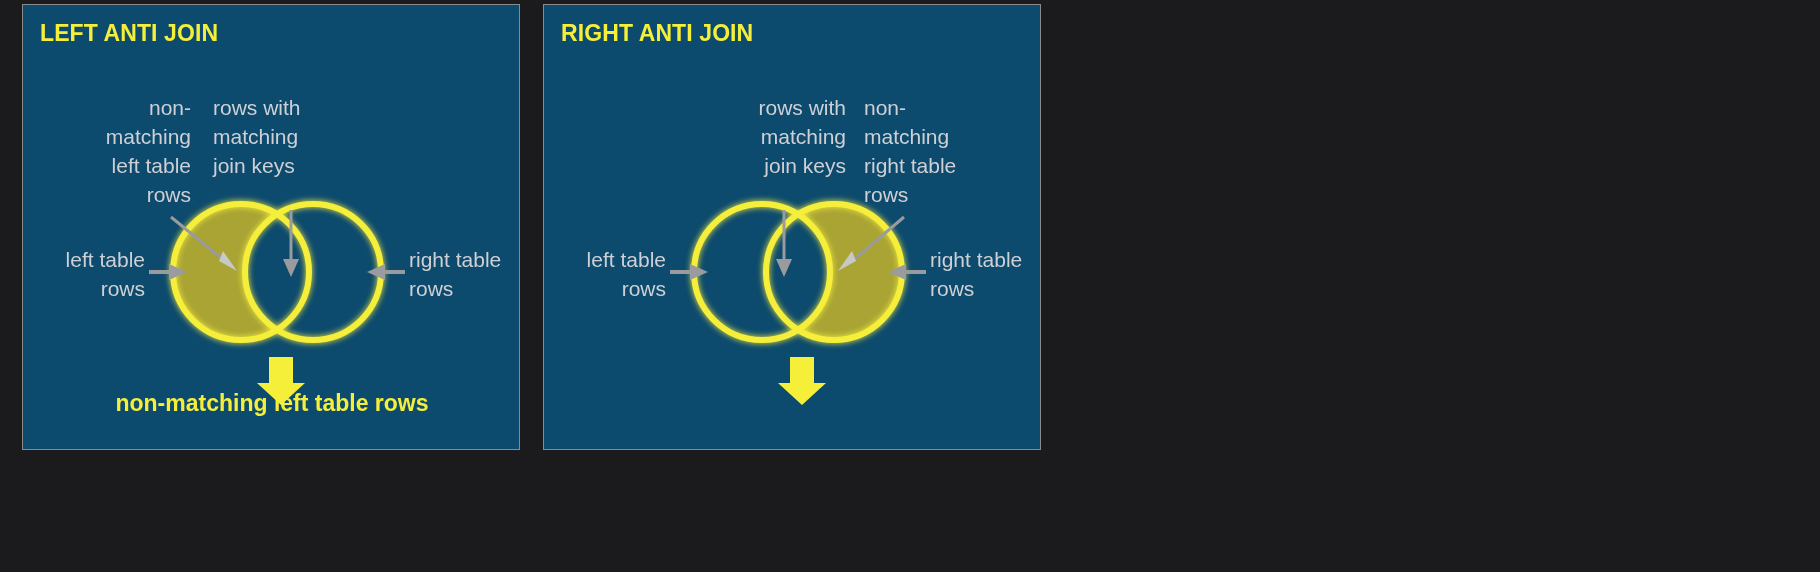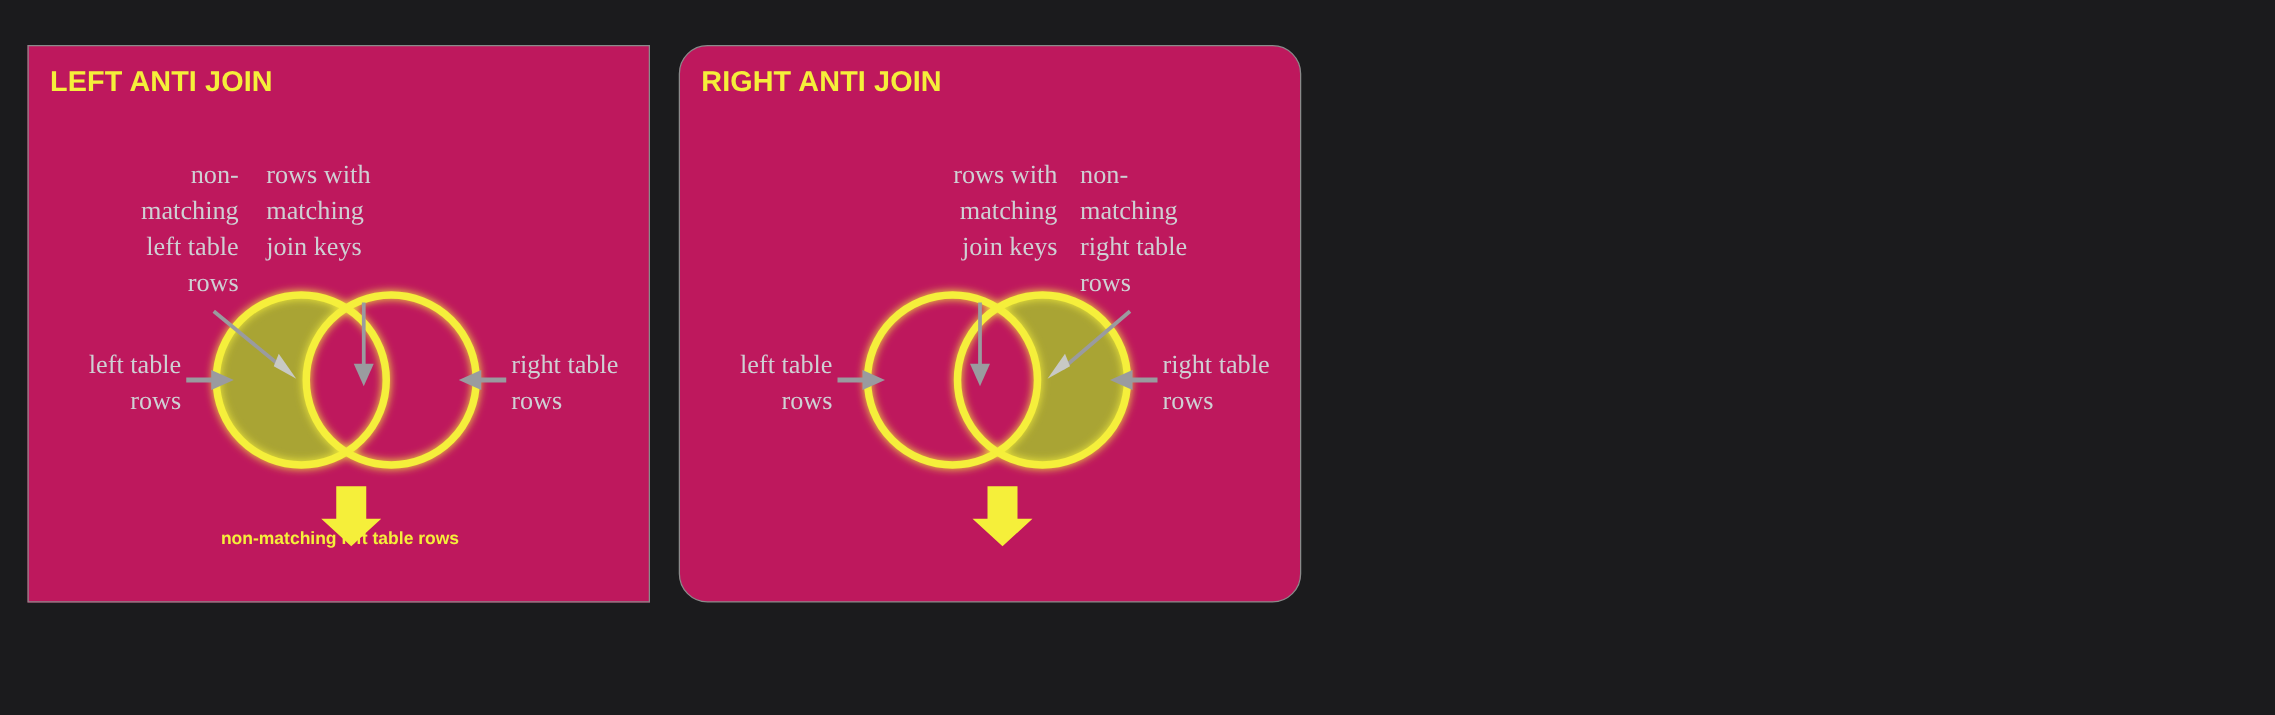--- a/index.html
+++ b/index.html
@@ -16,30 +16,30 @@
   }
   #stage {
     position: absolute;
     left: 0; top: 0;
     width: 1820px;
     height: 572px;
     background: #1b1b1d;
   }
   .panel {
     position: absolute;
-    top: 36px;
+    top: 4px;
     width: 498px;
     height: 446px;
-    background: #be185d;
+    background: #0c4a6e;
     border: 1px solid #8a8a8a;
     box-sizing: border-box;
     overflow: hidden;
   }
   #panel-left  { left: 22px; }
-  #panel-right { left: 543px; border-radius: 23px; }
+  #panel-right { left: 543px; }
 
   .panel-title {
     position: absolute;
     left: 17px;
     top: 15px;
     color: #f5ef3a;
     font-size: 23px;
     font-weight: bold;
     letter-spacing: 0.1px;
     white-space: nowrap;
@@ -57,33 +57,32 @@
     left: 0;
     top: 0;
   }
 
   .ann {
     position: absolute;
     color: #cfd0d4;
     font-size: 21px;
     line-height: 29px;
     white-space: pre-line;
-    font-family: Liberation Serif, serif;
   }
   .ann.right  { text-align: right; }
   .ann.left   { text-align: left; }
 
   .caption {
     position: absolute;
     left: 0;
     width: 498px;
     top: 385px;
     text-align: center;
     color: #f5ef3a;
-    font-size: 14px;
+    font-size: 23px;
     font-weight: bold;
     white-space: nowrap;
   }
 </style>
 </head>
 <body>
 
 <div id="stage">
 
   <div class="panel" id="panel-left">

